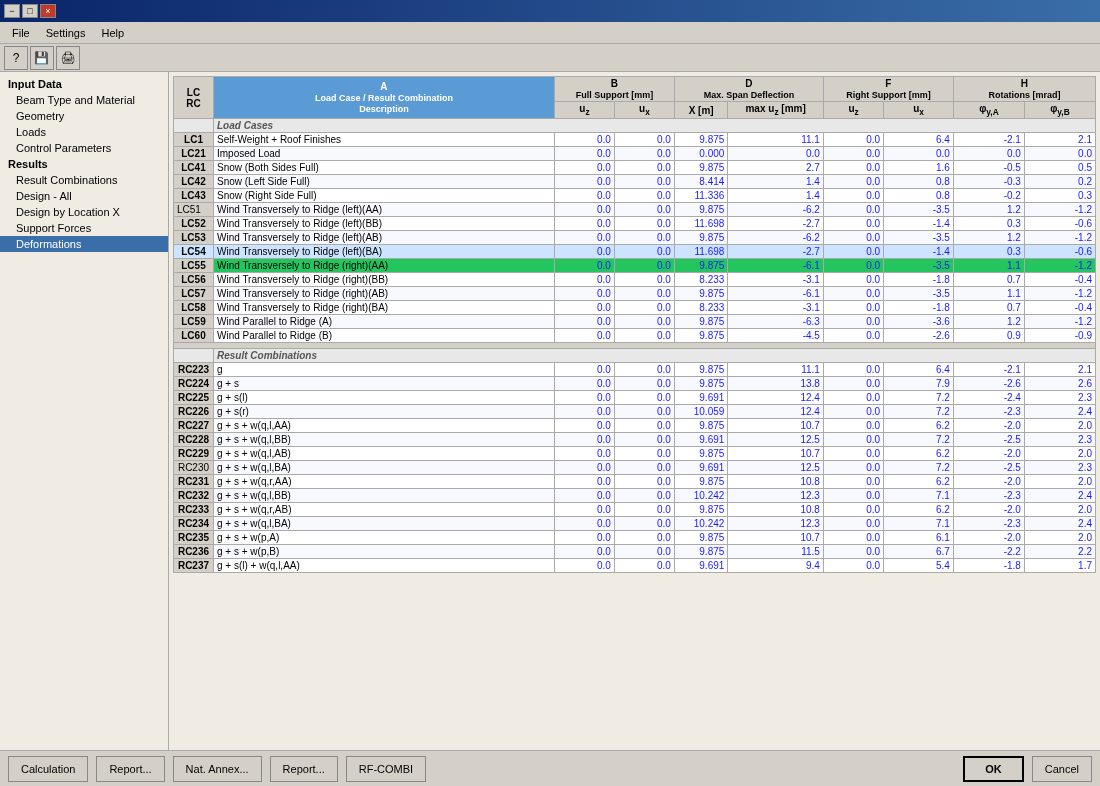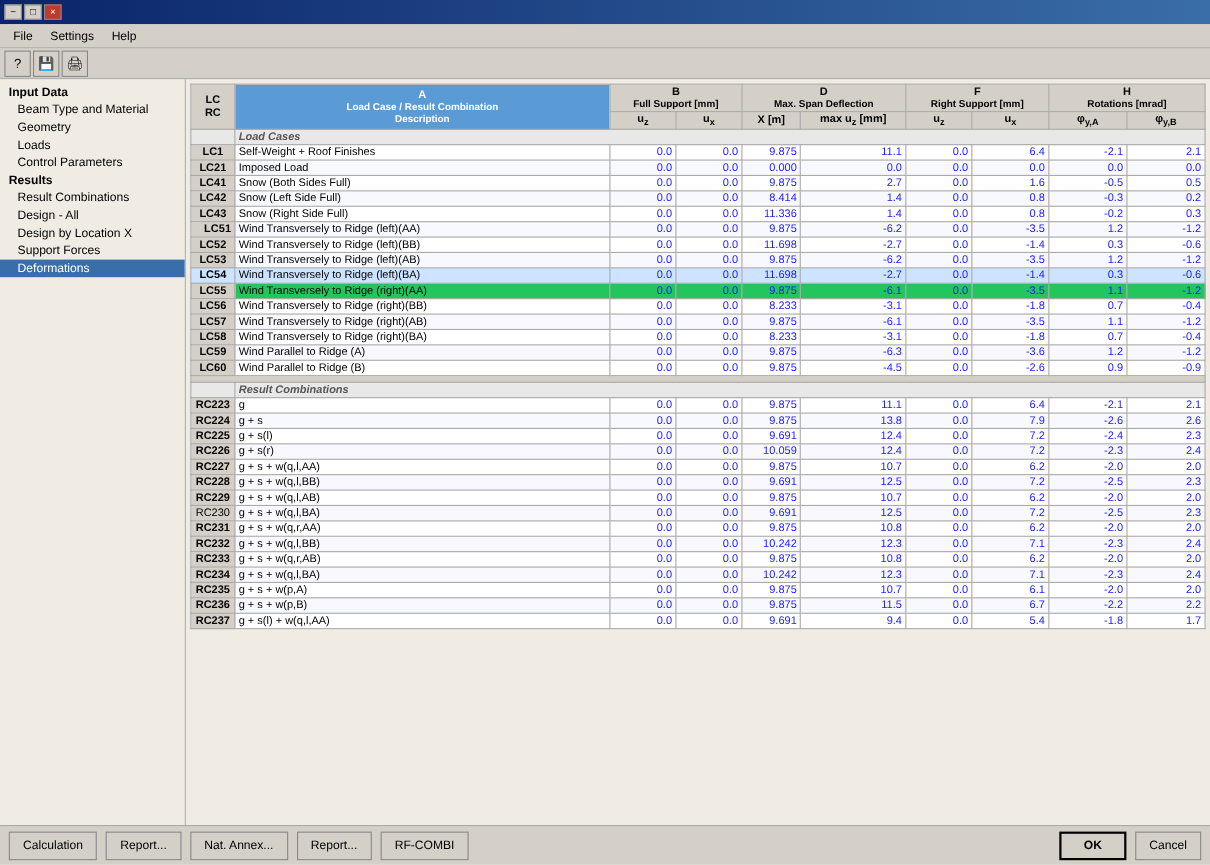--- a/index.html
+++ b/index.html
@@ -285,21 +285,21 @@
     <td class="row-val" style="color:#1a1aff;font-size:10px;text-align:right;">0.0</td>
     <td class="row-val" style="color:#1a1aff;font-size:10px;text-align:right;">0.0</td>
     <td class="row-val" style="color:#1a1aff;font-size:10px;text-align:right;">11.336</td>
     <td class="row-val" style="color:#1a1aff;font-size:10px;text-align:right;">1.4</td>
     <td class="row-val" style="color:#1a1aff;font-size:10px;text-align:right;">0.0</td>
     <td class="row-val" style="color:#1a1aff;font-size:10px;text-align:right;">0.8</td>
     <td class="row-val" style="color:#1a1aff;font-size:10px;text-align:right;">-0.2</td>
     <td class="row-val" style="color:#1a1aff;font-size:10px;text-align:right;">0.3</td>
   </tr>
             <tr style="background: rgb(248, 248, 255);">
-    <td class="row-id" style="background:#d4d0c8;text-align:right;font-weight:bold;font-size:10px;">LC51</td>
+    <td class="row-id" style="background:#d4d0c8;text-align:left;font-weight:normal;font-size:10px;">LC51</td>
     <td class="row-desc" style="font-size:10px;">Wind Transversely to Ridge (left)(AA)</td>
     <td class="row-val" style="color:#1a1aff;font-size:10px;text-align:right;">0.0</td>
     <td class="row-val" style="color:#1a1aff;font-size:10px;text-align:right;">0.0</td>
     <td class="row-val" style="color:#1a1aff;font-size:10px;text-align:right;">9.875</td>
     <td class="row-val" style="color:#1a1aff;font-size:10px;text-align:right;">-6.2</td>
     <td class="row-val" style="color:#1a1aff;font-size:10px;text-align:right;">0.0</td>
     <td class="row-val" style="color:#1a1aff;font-size:10px;text-align:right;">-3.5</td>
     <td class="row-val" style="color:#1a1aff;font-size:10px;text-align:right;">1.2</td>
     <td class="row-val" style="color:#1a1aff;font-size:10px;text-align:right;">-1.2</td>
   </tr>

